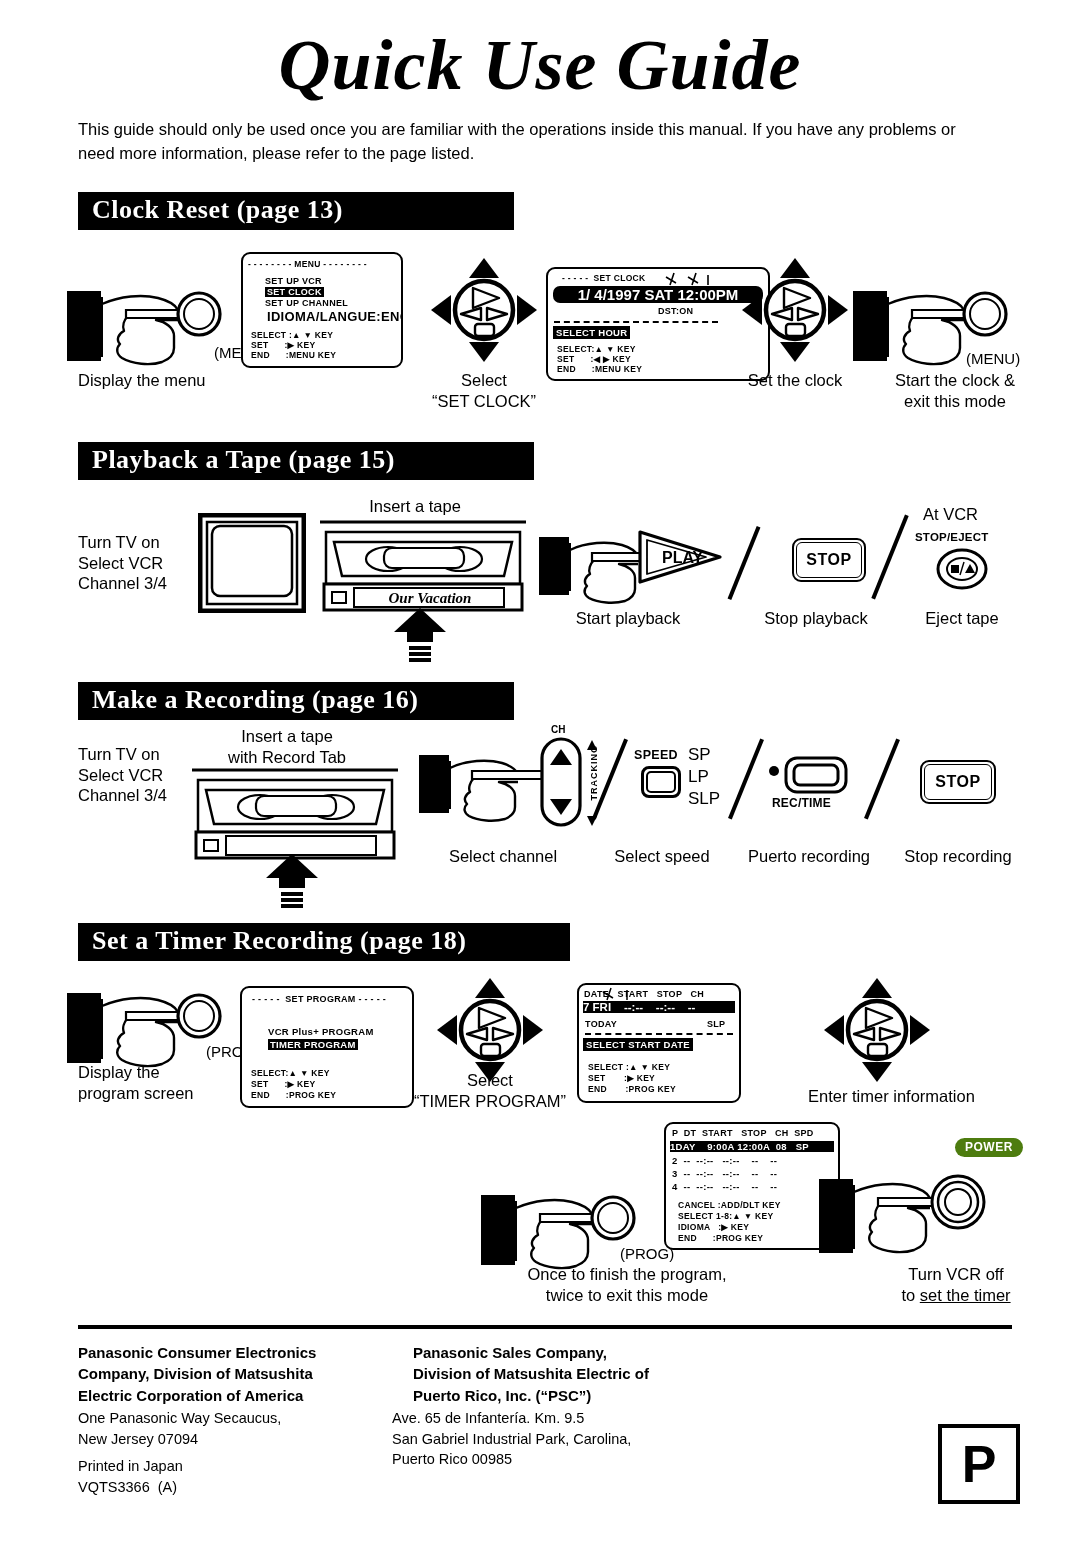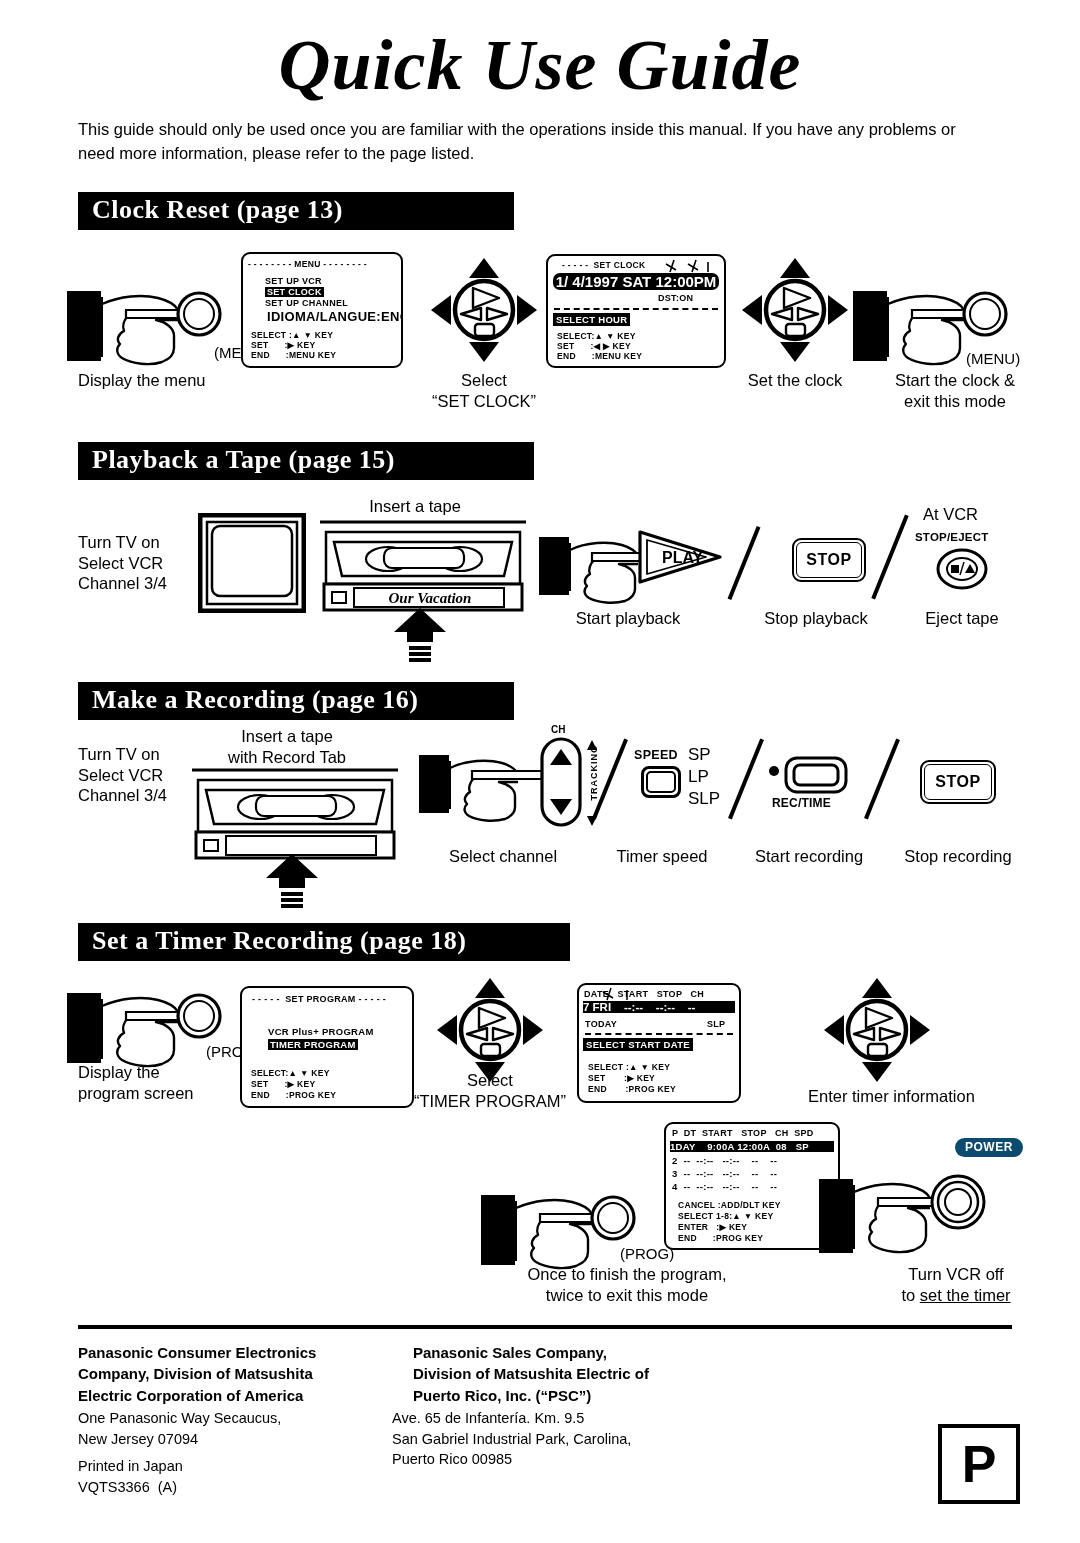--- a/index.html
+++ b/index.html
@@ -81,21 +81,21 @@
     display:flex;align-items:center;justify-content:center;
     font-size:52px;font-weight:bold;font-family:"Liberation Sans",sans-serif;
     line-height:1;
   }
   .ul{text-decoration:underline;}
   .vert{
     position:absolute;font-size:9px;font-weight:bold;letter-spacing:1px;
     writing-mode:vertical-rl;transform:rotate(180deg);white-space:nowrap;
   }
   .powerpill{
-    position:absolute;background:#0c4a6e;color:#fff;border-radius:10px;
+    position:absolute;background:#4d7c0f;color:#fff;border-radius:10px;
     font-size:12px;font-weight:bold;letter-spacing:.5px;
     padding:2px 10px 3px 10px;
   }
 </style>
 </head>
 <body>
 
 <div class="page">
 
   <div class="title">Quick Use Guide</div>
@@ -135,21 +135,21 @@
     <polygon points="106,52 86,37 86,67" fill="#000"></polygon>
     <circle cx="53" cy="52" r="29" fill="#fff" stroke="#000" stroke-width="4.5"></circle>
     <polygon points="42,30 68,40 42,50" fill="#fff" stroke="#000" stroke-width="2.4" stroke-linejoin="round"></polygon>
     <polygon points="30,56 50,50 50,62" fill="#fff" stroke="#000" stroke-width="2.4" stroke-linejoin="round"></polygon>
     <polygon points="76,56 56,50 56,62" fill="#fff" stroke="#000" stroke-width="2.4" stroke-linejoin="round"></polygon>
     <rect x="44" y="66" width="19" height="12" rx="3" fill="#fff" stroke="#000" stroke-width="2.4"></rect>
   </svg>
   <div class="lbl c" style="left:484px;top:370px;text-align:center;">Select
 “SET CLOCK”</div>
 
-  <div class="osd" style="left:546px;top:254px;width:176px;height:110px;">
+  <div class="osd" style="left:546px;top:267px;width:176px;height:110px;padding-left:44px;">
     <div class="row" style="left:14px;top:4px;font-size:8.5px;">- - - - -  SET CLOCK</div>
     <svg style="position:absolute;left:116px;top:2px;" width="56" height="22">
       <path d="M6 14 L10 2 M2 6 L12 12 M28 14 L32 2 M24 6 L34 12 M44 4 L44 14" stroke="#000" stroke-width="1.6" fill="none"></path>
     </svg>
     <div class="row hl" style="left:5px;top:17px;right:5px;font-size:15px;text-align:center;letter-spacing:0;border-radius:7px;">1/ 4/1997 SAT 12:00PM</div>
     <div class="row" style="left:110px;top:37px;font-size:9px;">DST:ON</div>
     <div class="dashline" style="left:6px;top:52px;width:164px;"></div>
     <div class="row hl" style="left:5px;top:57px;font-size:9.5px;padding:1px 3px;">SELECT HOUR</div>
     <div class="row" style="left:9px;top:75px;font-size:8.5px;">SELECT:▲ ▼ KEY</div>
     <div class="row" style="left:9px;top:85px;font-size:8.5px;">SET      :◀ ▶ KEY</div>
@@ -302,31 +302,31 @@
   </svg>
   <div class="lbl c" style="left:503px;top:846px;text-align:center;">Select channel</div>
 
   <div class="slash" style="left:608px;top:736px;height:86px;"></div>
 
   <div class="tiny" style="left:634px;top:748px;font-size:12.5px;font-weight:bold;letter-spacing:.3px;">SPEED</div>
   <div class="smallbtn" style="left:641px;top:766px;width:34px;height:26px;"></div>
   <div class="lbl" style="left:688px;top:744px;font-size:17px;font-weight:normal;">SP</div>
   <div class="lbl" style="left:688px;top:766px;font-size:17px;">LP</div>
   <div class="lbl" style="left:688px;top:788px;font-size:17px;">SLP</div>
-  <div class="lbl c" style="left:662px;top:846px;text-align:center;">Timer speed</div>
+  <div class="lbl c" style="left:662px;top:846px;text-align:center;">Select speed</div>
 
   <div class="slash" style="left:744px;top:736px;height:86px;"></div>
 
   <svg style="position:absolute;left:766px;top:754px;" width="86" height="48" viewBox="0 0 86 48">
     <circle cx="8" cy="17" r="5" fill="#000"></circle>
     <rect x="20" y="4" width="60" height="34" rx="11" fill="#fff" stroke="#000" stroke-width="3"></rect>
     <rect x="28" y="11" width="44" height="20" rx="6" fill="#fff" stroke="#000" stroke-width="3"></rect>
   </svg>
   <div class="tiny" style="left:772px;top:796px;font-size:12px;font-weight:bold;letter-spacing:.2px;">REC/TIME</div>
-  <div class="lbl c" style="left:809px;top:846px;text-align:center;">Start recording</div>
+  <div class="lbl c" style="left:809px;top:846px;text-align:center;">Puerto recording</div>
 
   <div class="slash" style="left:880px;top:736px;height:86px;"></div>
 
   <div class="btnbox" style="left:920px;top:760px;width:72px;height:40px;">
       <span>STOP</span>
     </div>
   <div class="lbl c" style="left:958px;top:846px;text-align:center;">Stop recording</div>
 
   <div class="secbar" style="left:78px;top:923px;width:464px;">Set a Timer Recording (page 18)</div>
 
@@ -412,21 +412,21 @@
 twice to exit this mode</div>
 
   <div class="osd" style="left:664px;top:1122px;width:172px;height:124px;">
     <div class="row" style="left:6px;top:4px;font-size:9px;">P  DT  START   STOP   CH  SPD</div>
     <div class="row hl" style="left:4px;top:17px;right:4px;font-size:9.5px;">1DAY    9:00A 12:00A  08   SP</div>
     <div class="row" style="left:6px;top:31px;font-size:9.5px;">2  --  --:--   --:--    --    --</div>
     <div class="row" style="left:6px;top:44px;font-size:9.5px;">3  --  --:--   --:--    --    --</div>
     <div class="row" style="left:6px;top:57px;font-size:9.5px;">4  --  --:--   --:--    --    --</div>
     <div class="row" style="left:12px;top:76px;font-size:8.5px;">CANCEL :ADD/DLT KEY</div>
     <div class="row" style="left:12px;top:87px;font-size:8.5px;">SELECT 1-8:▲ ▼ KEY</div>
-    <div class="row" style="left:12px;top:98px;font-size:8.5px;">ENTER   :▶ KEY</div>
+    <div class="row" style="left:12px;top:98px;font-size:8.5px;">IDIOMA   :▶ KEY</div>
     <div class="row" style="left:12px;top:109px;font-size:8.5px;">END      :PROG KEY</div>
   </div>
 
   <div class="powerpill" style="left:955px;top:1138px;">POWER</div>
   <svg class="hand" style="left:818px;top:1162px;" width="180" height="110" viewBox="0 0 180 110">
     <rect x="2" y="18" width="32" height="72" fill="#000" stroke="#000" stroke-width="2"></rect>
     <path d="M34 24 L36 24 L36 86 L34 86 Z" fill="#fff" stroke="#000" stroke-width="2"></path>
     <path d="M36 30 C54 22 76 20 92 24 C104 27 110 32 112 36 L112 42 C100 42 78 42 62 42
              C58 46 56 52 58 57 C52 60 50 66 54 70 C50 74 50 80 56 84
              C66 90 84 92 96 88 C104 85 108 80 108 74 L108 62

